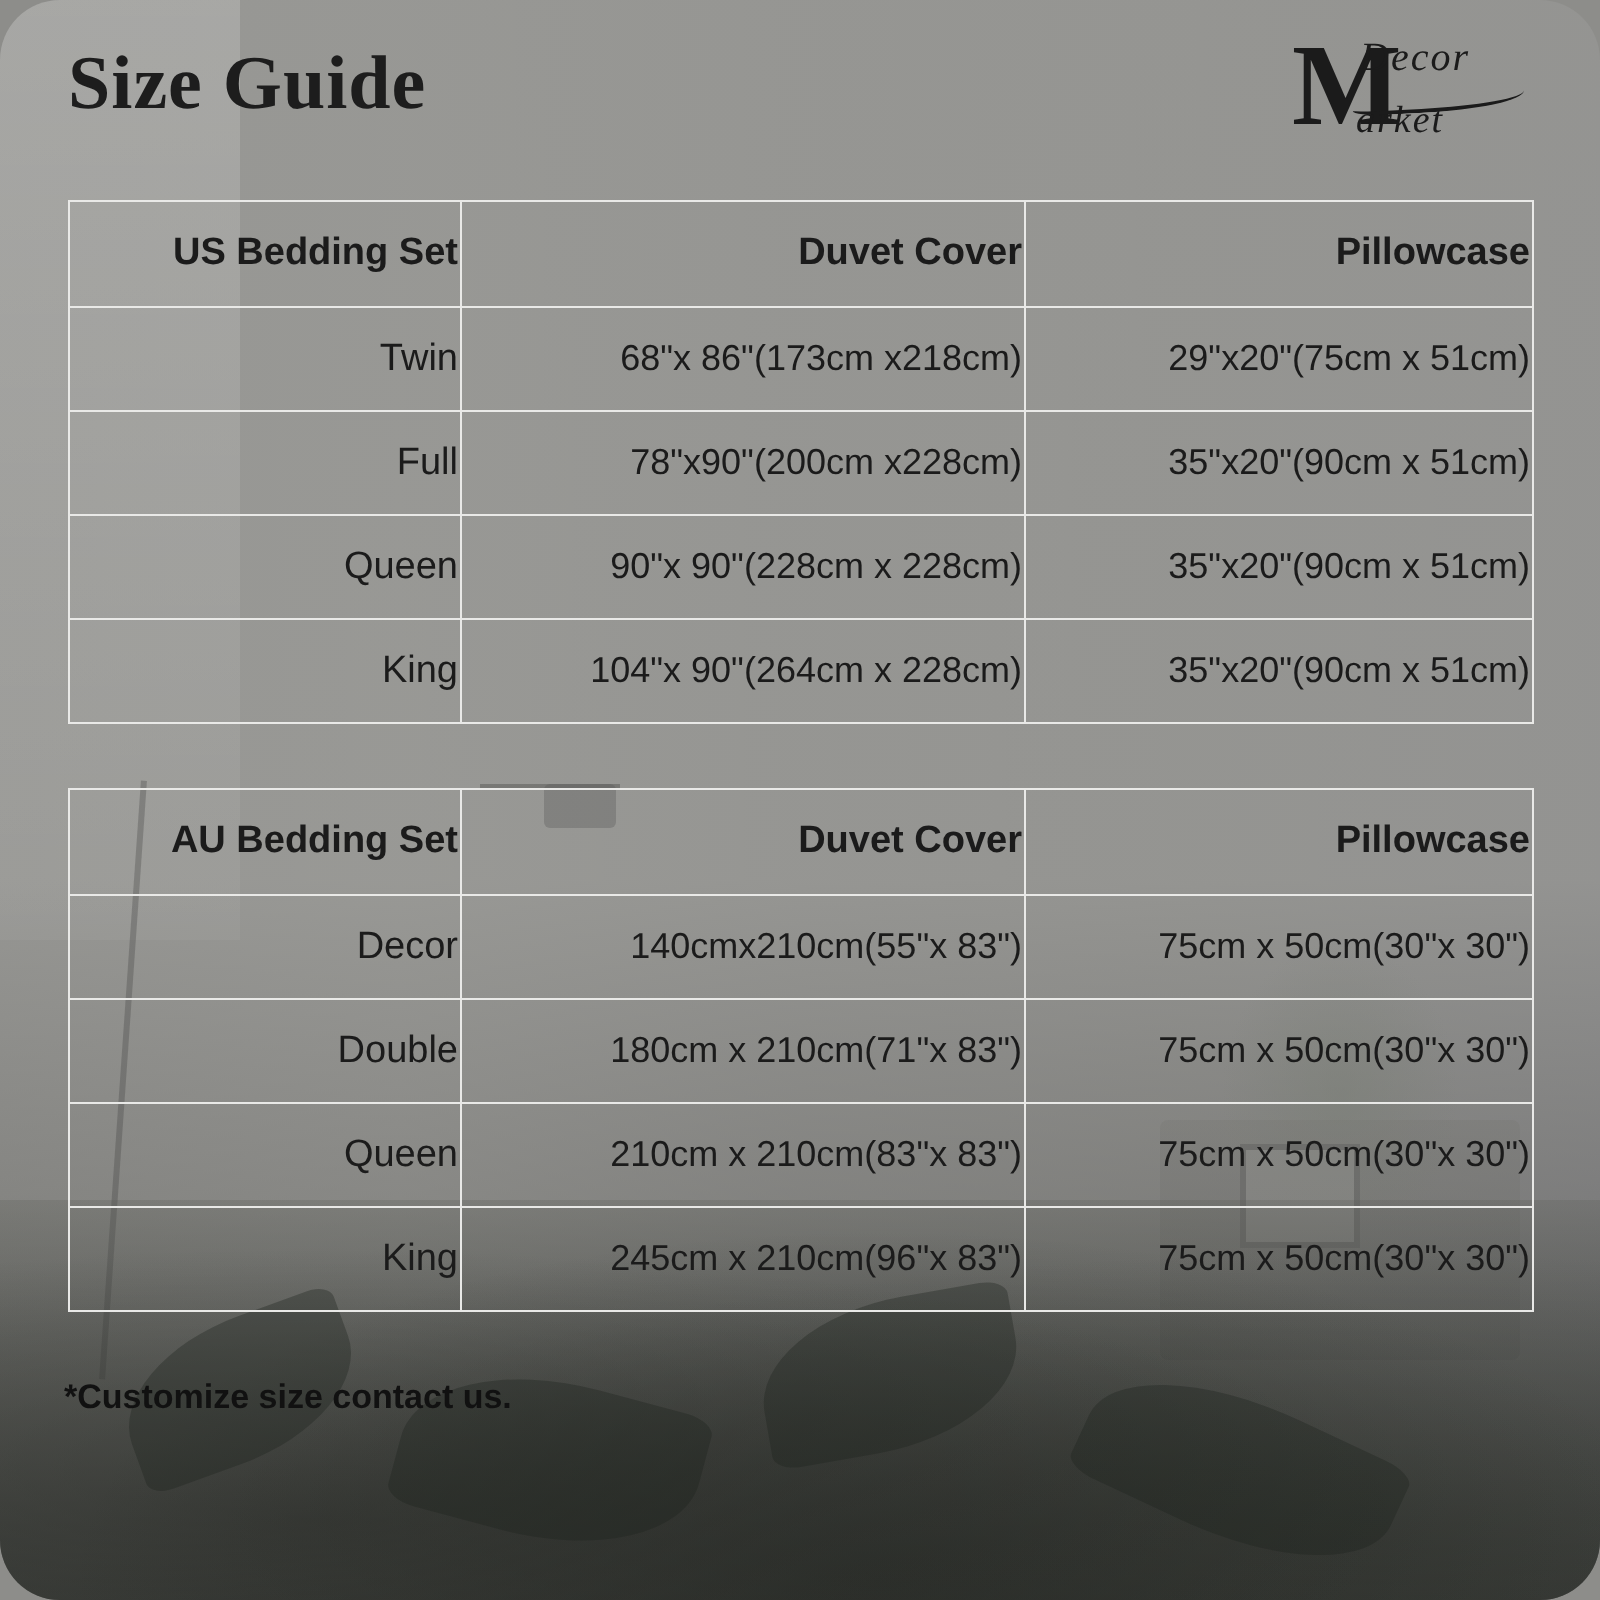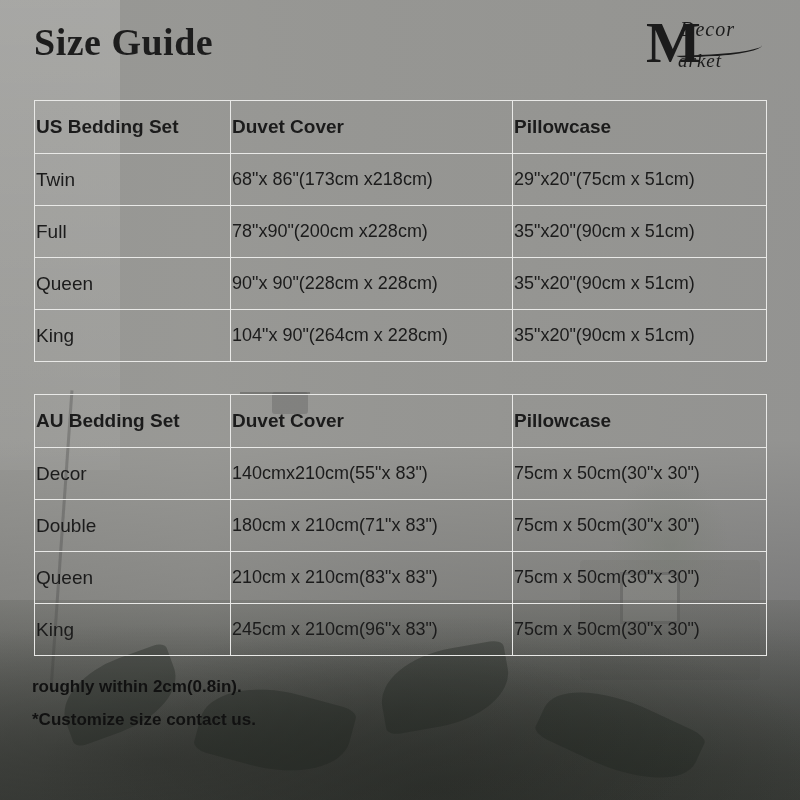--- a/index.html
+++ b/index.html
@@ -14,20 +14,21 @@
     overflow: hidden;
   }
   .page {
     position: relative;
     width: 800px;
     height: 800px;
     background:
       linear-gradient(180deg, rgba(150,150,147,0.88) 0%, rgba(150,150,147,0.80) 55%, rgba(110,110,108,0.55) 78%, rgba(70,70,68,0.45) 100%),
       linear-gradient(90deg, #9a9a96 0%, #a2a29e 25%, #949491 50%, #8e8e8b 75%, #87878a 100%);
     overflow: hidden;
+    border-radius: 30px;
   }
   
   .bg-art {
     position: absolute;
     inset: 0;
     pointer-events: none;
   }
   .bg-window {
     position: absolute;
     left: 0;
@@ -175,21 +176,21 @@
     border-collapse: collapse;
     width: 732px;
     left: 34px;
     table-layout: fixed;
   }
   table.us { top: 100px; }
   table.au { top: 394px; padding-left: 36px; }
 
   table.size-table td, table.size-table th {
     border: 1px solid #e9e9e7;
-    text-align: left;
+    text-align: right;
     color: #1b1b1b;
     font-family: "Liberation Sans", sans-serif;
   }
   table.size-table thead th {
     height: 50px;
     font-size: 19px;
     font-weight: bold;
   }
   table.size-table tbody td {
     height: 49px;
@@ -321,18 +322,17 @@
         </tr>
         <tr>
           <td class="label">King</td>
           <td>245cm x 210cm(96"x 83")</td>
           <td>75cm x 50cm(30"x 30")</td>
         </tr>
       </tbody>
     </table>
 
     <div class="notes">
-      <div class="note-line">roughly within 2cm(0.8in).</div>
       <div class="note-line note-2">*Customize size contact us.</div>
     </div>
 
   </div>
 </div>
 
 </body></html>

